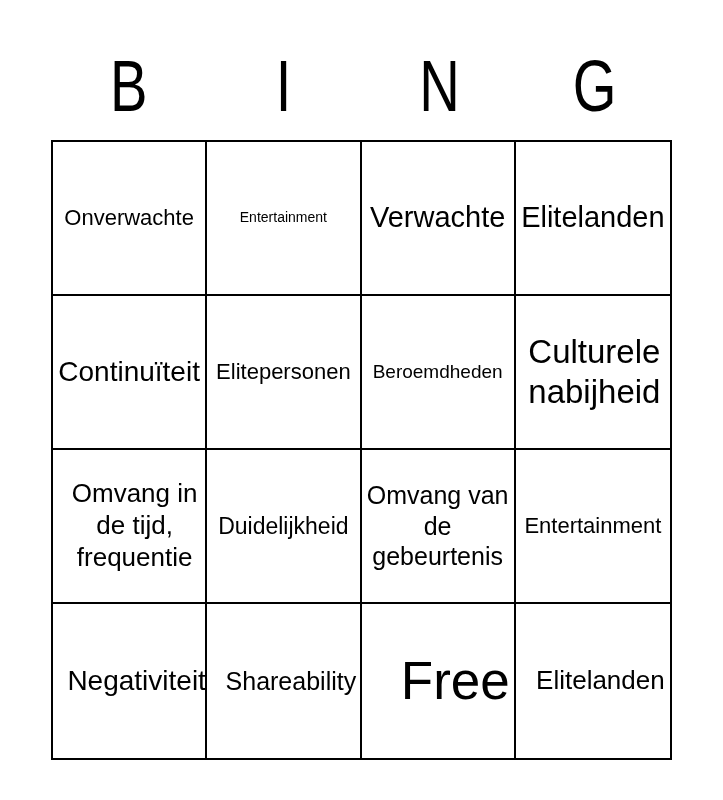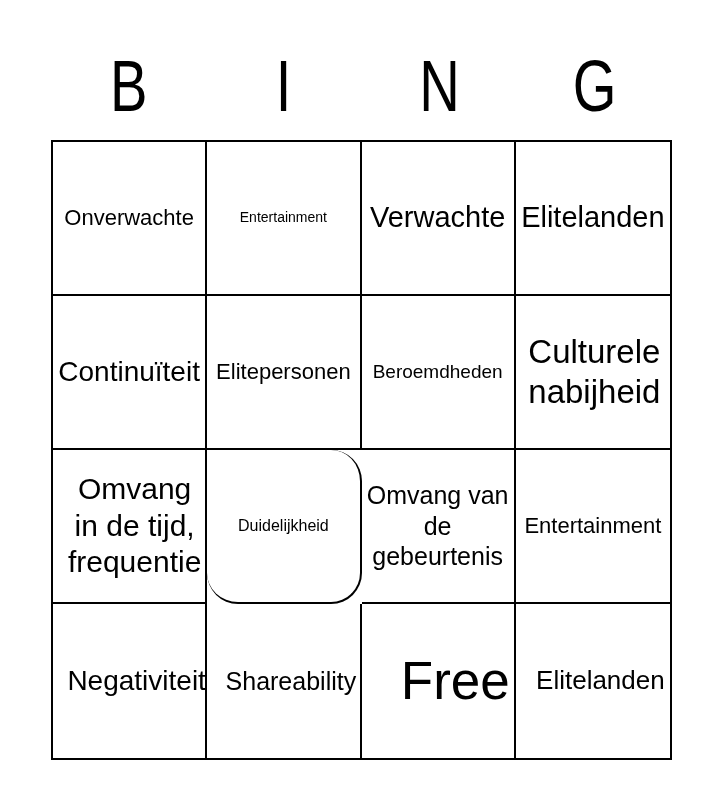--- a/index.html
+++ b/index.html
@@ -50,26 +50,26 @@
     text-align: center;
     padding: 3px 5px;
     line-height: 1.22;
     overflow: hidden;
   }
   .cell:nth-child(4n) { border-right: none; }
   .cell:nth-child(n+13) { border-bottom: none; padding-left: 20px; }
   .fs19 { font-size: 19px; }
   .fs21 { font-size: 14px; }
   .fs22 { font-size: 22px; }
-  .fs23 { font-size: 16px; border-radius: 31px; }
+  .fs23 { font-size: 23px; }
   .fs25 { font-size: 25px; }
   .fs26 { font-size: 26px; }
   .fs28 { font-size: 28px; }
   .fs29 { font-size: 29px; }
-  .fs30 { font-size: 30px; padding-left: 16px; }
+  .fs30 { font-size: 26px; padding-left: 16px; }
   .fs33 { font-size: 33px; padding-left: 8px; }
   .fs53 { font-size: 53px; margin-left: 35px; }
 </style>
 </head>
 <body>
 
 <div class="title">
   <span class="title-letter">B</span>
   <span class="title-letter">I</span>
   <span class="title-letter">N</span>

